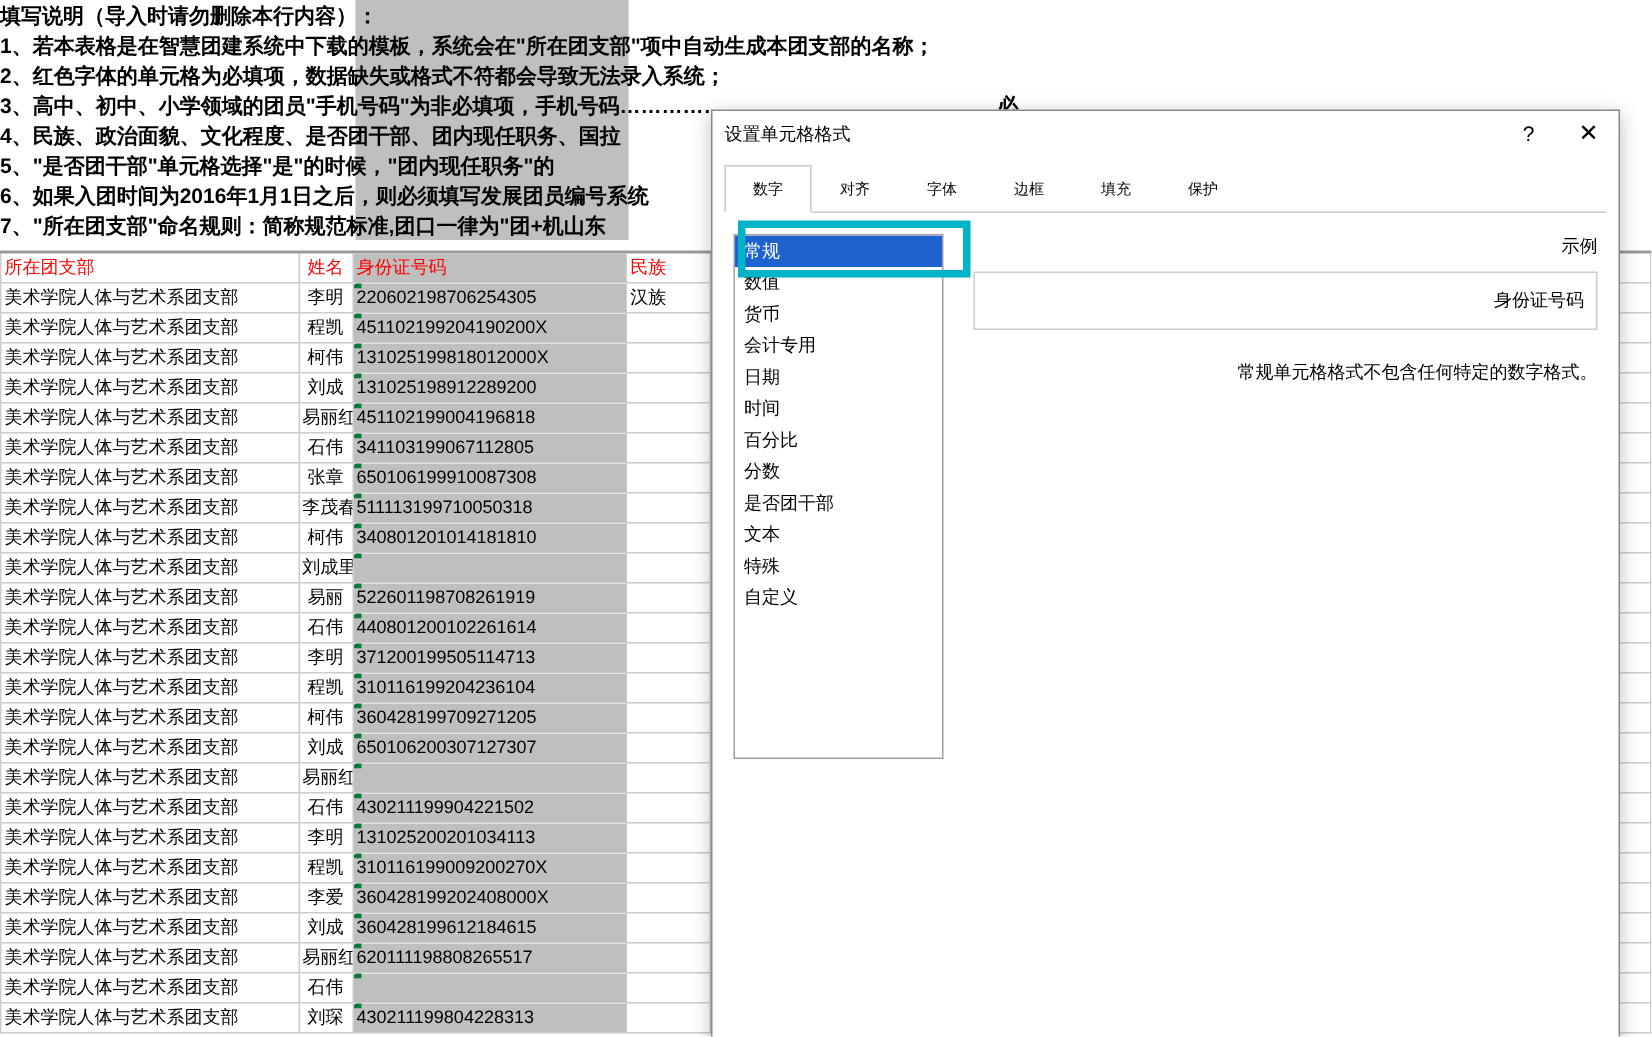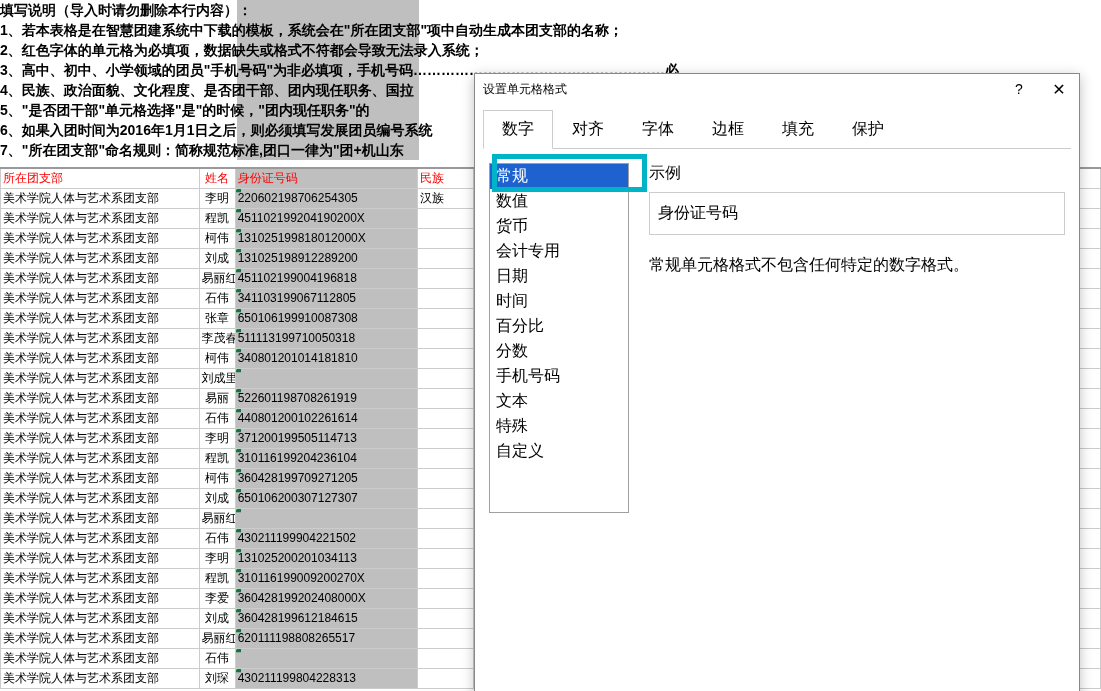--- a/index.html
+++ b/index.html
@@ -88,36 +88,36 @@
 .dlg-titlebar .help, .dlg-titlebar .close {
   width: 40px; height: 28px;
   display: flex; align-items: center; justify-content: center;
   font-size: 14px;
 }
 .dlg-titlebar .close { font-size: 16px; }
 .tabs {
   display: flex;
   border-bottom: 1px solid #ccc;
   margin: 6px 8px 0 8px;
-  font-size: 16px;
+  font-size: 10px;
 }
 .tab {
   padding: 8px 18px;
   border: 1px solid transparent;
   margin-bottom: -1px;
 }
 .tab.active {
   border: 1px solid #ccc;
   border-bottom: 1px solid #fff;
   background: #fff;
 }
 .dlg-body {
   display: flex;
   padding: 14px 14px 0 14px;
-  font-size: 16px;
+  font-size: 12px;
   gap: 20px;
 }
 .cat-box {
   width: 140px;
   position: relative;
 }
 .cat-list {
   border: 1px solid #a0a0a0;
   height: 350px;
   overflow-y: auto;
@@ -133,21 +133,21 @@
   pointer-events: none;
   z-index: 5;
 }
 .cat-item {
   padding: 2px 6px;
 }
 .cat-item.selected {
   background: #1e62d0;
   color: #fff;
 }
-.right-pane { flex: 1; }
+.right-pane { flex: 1; text-align: right; }
 .sample-label { margin-bottom: 8px; }
 .sample-box {
   border: 1px solid #ccc;
   padding: 10px 8px;
   margin-bottom: 20px;
   width: 100%;
 }
 .desc { margin-top: 0; }
 .dlg-footer {
   position: absolute;
@@ -426,21 +426,21 @@
 
       <div class="cat-list" id="catlist">
           <div class="cat-item selected">常规</div>
           <div class="cat-item">数值</div>
           <div class="cat-item">货币</div>
           <div class="cat-item">会计专用</div>
           <div class="cat-item">日期</div>
           <div class="cat-item">时间</div>
           <div class="cat-item">百分比</div>
           <div class="cat-item">分数</div>
-          <div class="cat-item">手机号码</div>
+          <div class="cat-item">是否团干部</div>
           <div class="cat-item">文本</div>
           <div class="cat-item">特殊</div>
           <div class="cat-item">自定义</div>
         </div>
     </div>
     <div class="right-pane">
       <div class="sample-label">示例</div>
       <div class="sample-box">
         <span>身份证号码</span>
       </div>

